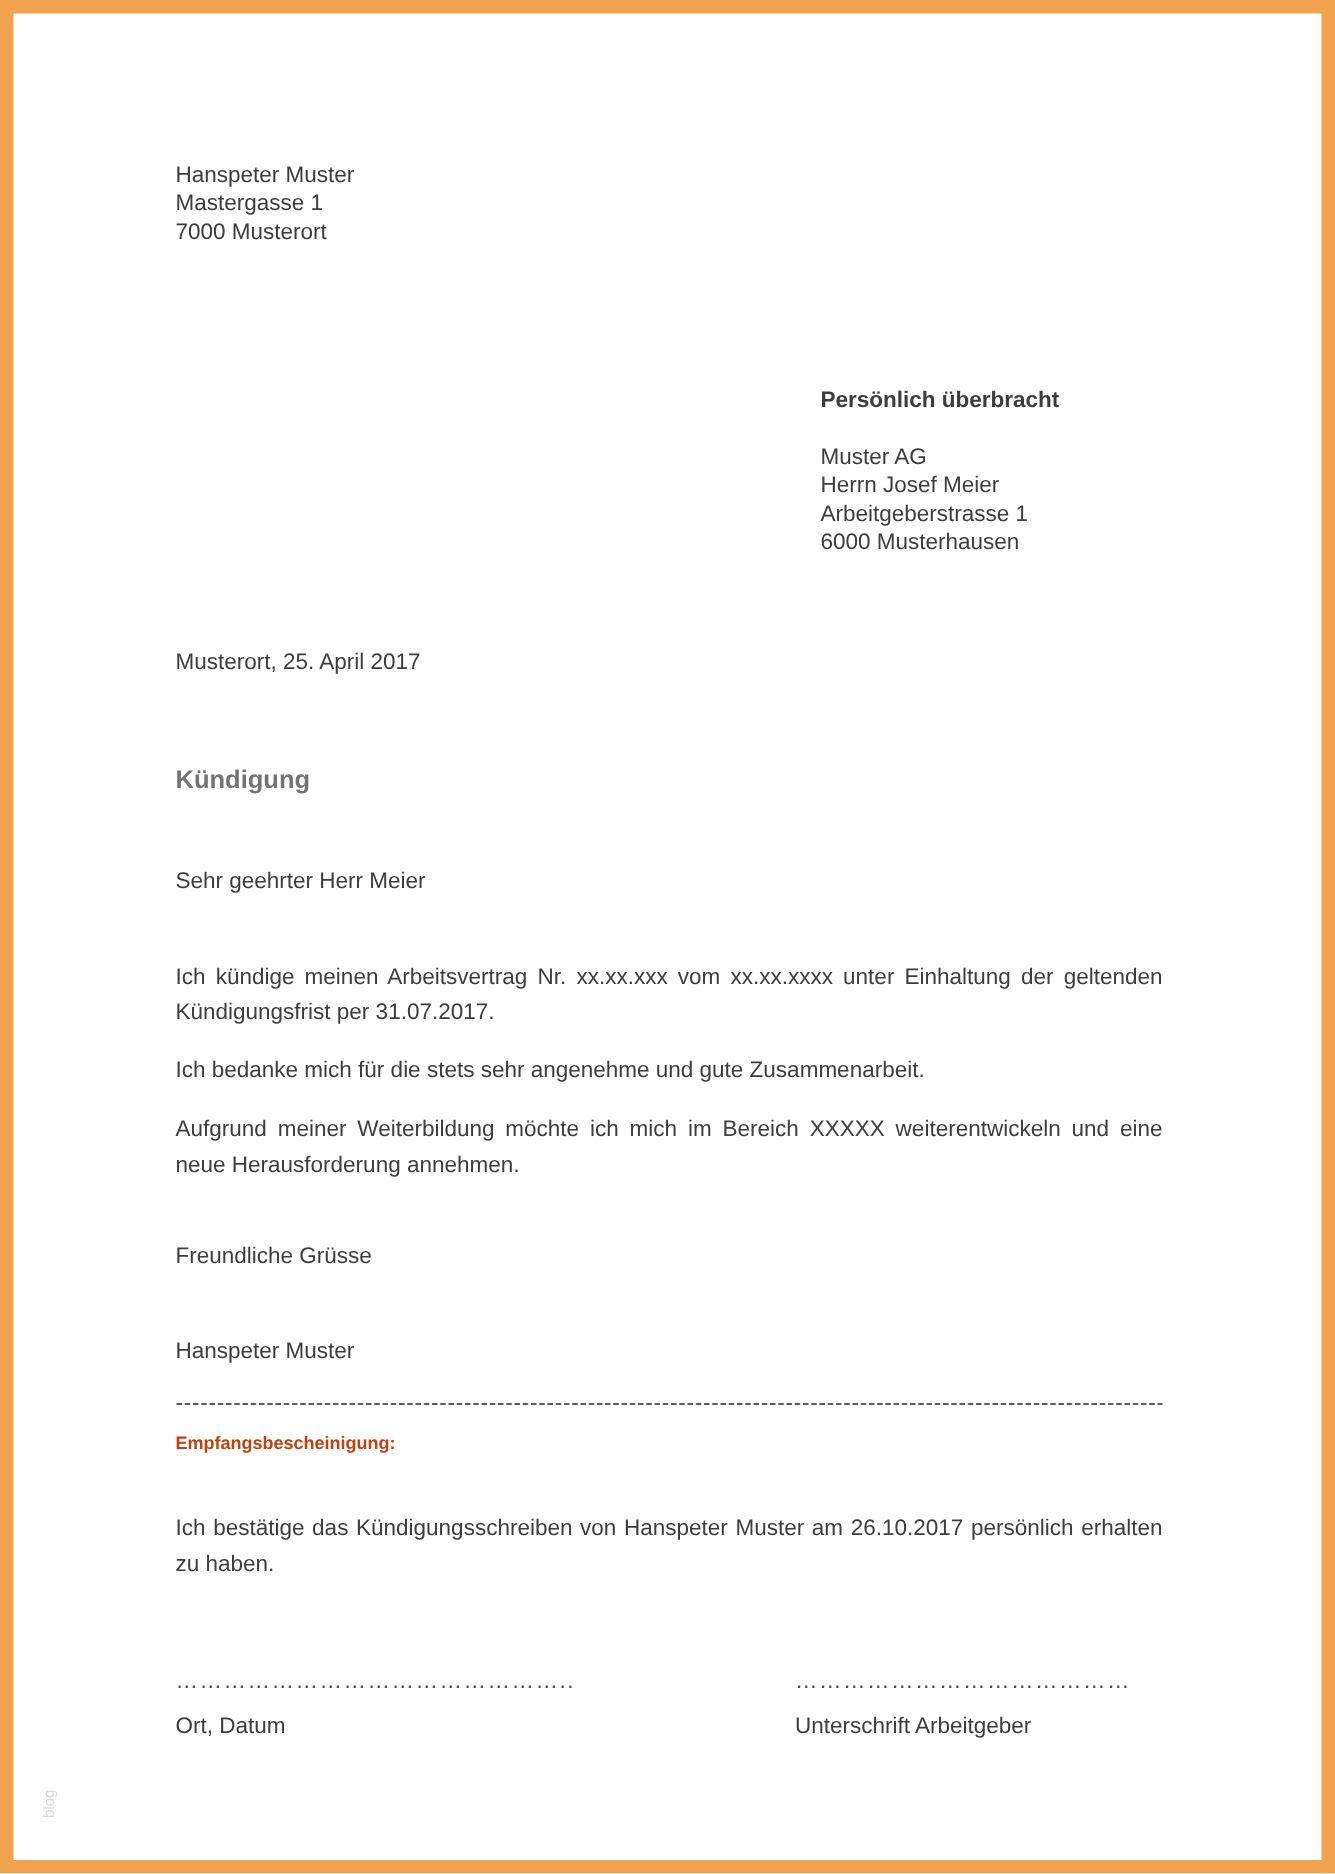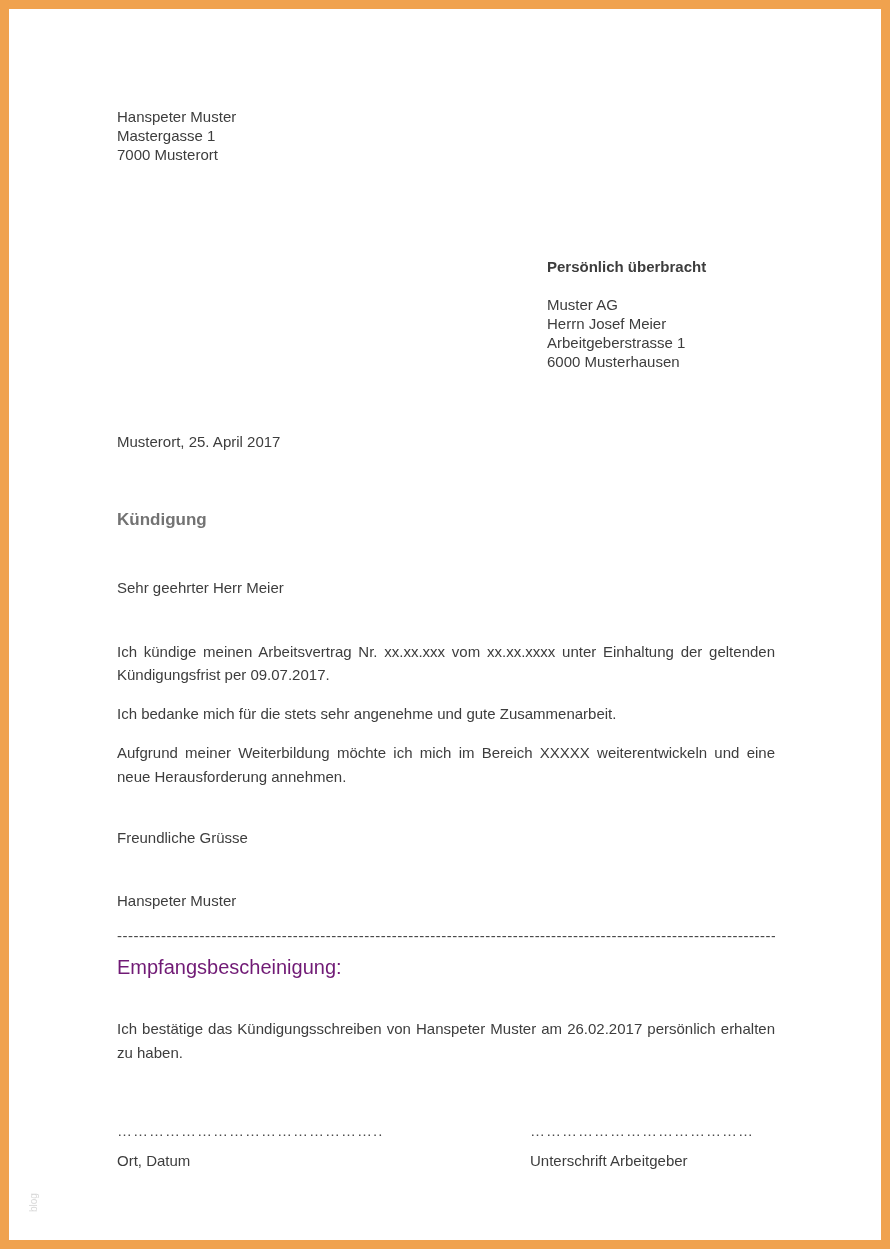--- a/index.html
+++ b/index.html
@@ -53,23 +53,23 @@
   .signature-name { margin-top: 44px; }
   .dash-separator {
     margin-top: 16px;
     white-space: nowrap;
     overflow: hidden;
     letter-spacing: 0.5px;
     color: #4a4a4a;
   }
   .receipt-heading {
     margin-top: 10px;
-    font-size: 20px;
-    font-weight: normal;
-    color: #701a75;
+    font-size: 12px;
+    font-weight: bold;
+    color: #c2410c;
   }
   .receipt-text {
     margin-top: 36px;
     line-height: 1.6;
     text-align: justify;
   }
   .signature-row {
     margin-top: 56px;
     display: flex;
   }
@@ -111,33 +111,33 @@
       <span class="addr-line">Arbeitgeberstrasse 1</span>
       <span class="addr-line">6000 Musterhausen</span>
     </div>
 
     <div class="dateline">Musterort, 25. April 2017</div>
 
     <h1 class="subject">Kündigung</h1>
 
     <div class="salutation">Sehr geehrter Herr Meier</div>
 
-    <p class="para first">Ich kündige meinen Arbeitsvertrag Nr. xx.xx.xxx vom xx.xx.xxxx unter Einhaltung der geltenden Kündigungsfrist per 09.07.2017.</p>
+    <p class="para first">Ich kündige meinen Arbeitsvertrag Nr. xx.xx.xxx vom xx.xx.xxxx unter Einhaltung der geltenden Kündigungsfrist per 31.07.2017.</p>
     <p class="para no-justify">Ich bedanke mich für die stets sehr angenehme und gute Zusammenarbeit.</p>
     <p class="para">Aufgrund meiner Weiterbildung möchte ich mich im Bereich XXXXX weiterentwickeln und eine neue Herausforderung annehmen.</p>
 
     <div class="closing">Freundliche Grüsse</div>
 
     <div class="signature-name">Hanspeter Muster</div>
 
     <div class="dash-separator">--------------------------------------------------------------------------------------------------------------------------------------------------</div>
 
     <h2 class="receipt-heading">Empfangsbescheinigung:</h2>
 
-    <p class="receipt-text">Ich bestätige das Kündigungsschreiben von Hanspeter Muster am 26.02.2017 persönlich erhalten zu haben.</p>
+    <p class="receipt-text">Ich bestätige das Kündigungsschreiben von Hanspeter Muster am 26.10.2017 persönlich erhalten zu haben.</p>
 
     <div class="signature-row">
       <div class="sig-col-left">
         <div class="sig-dots">…………………………………………..</div>
         <div class="sig-label">Ort, Datum</div>
       </div>
       <div class="sig-col-right">
         <div class="sig-dots">……………………………………</div>
         <div class="sig-label">Unterschrift Arbeitgeber</div>
       </div>

